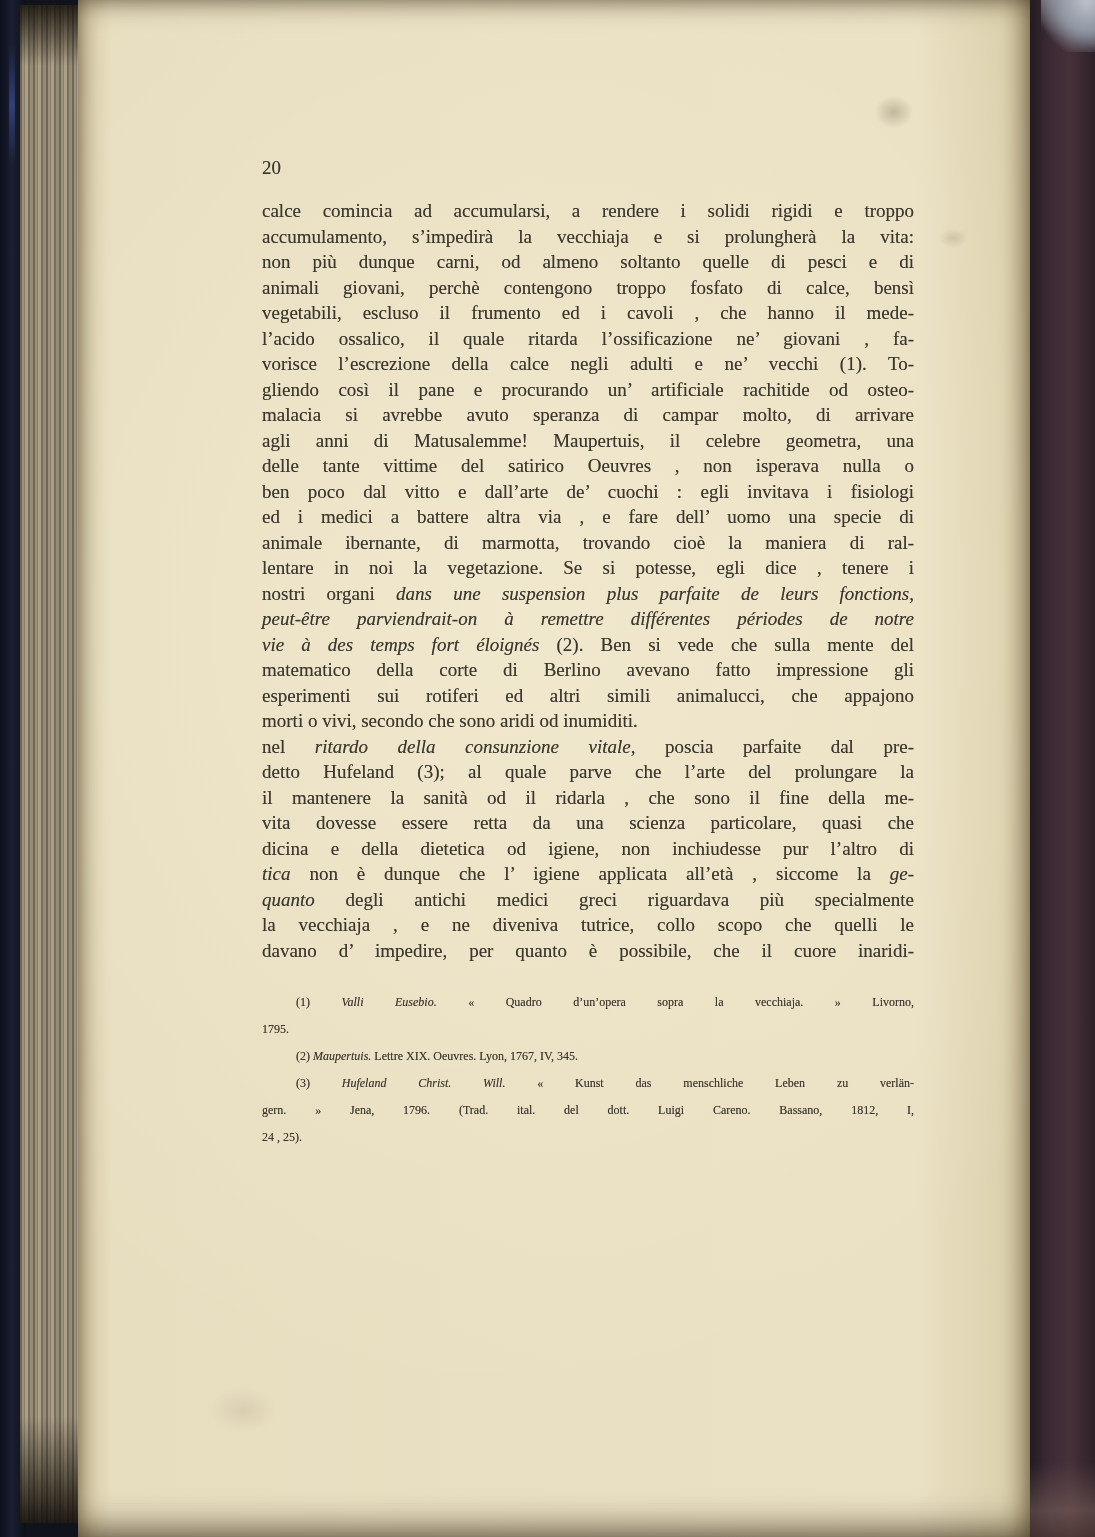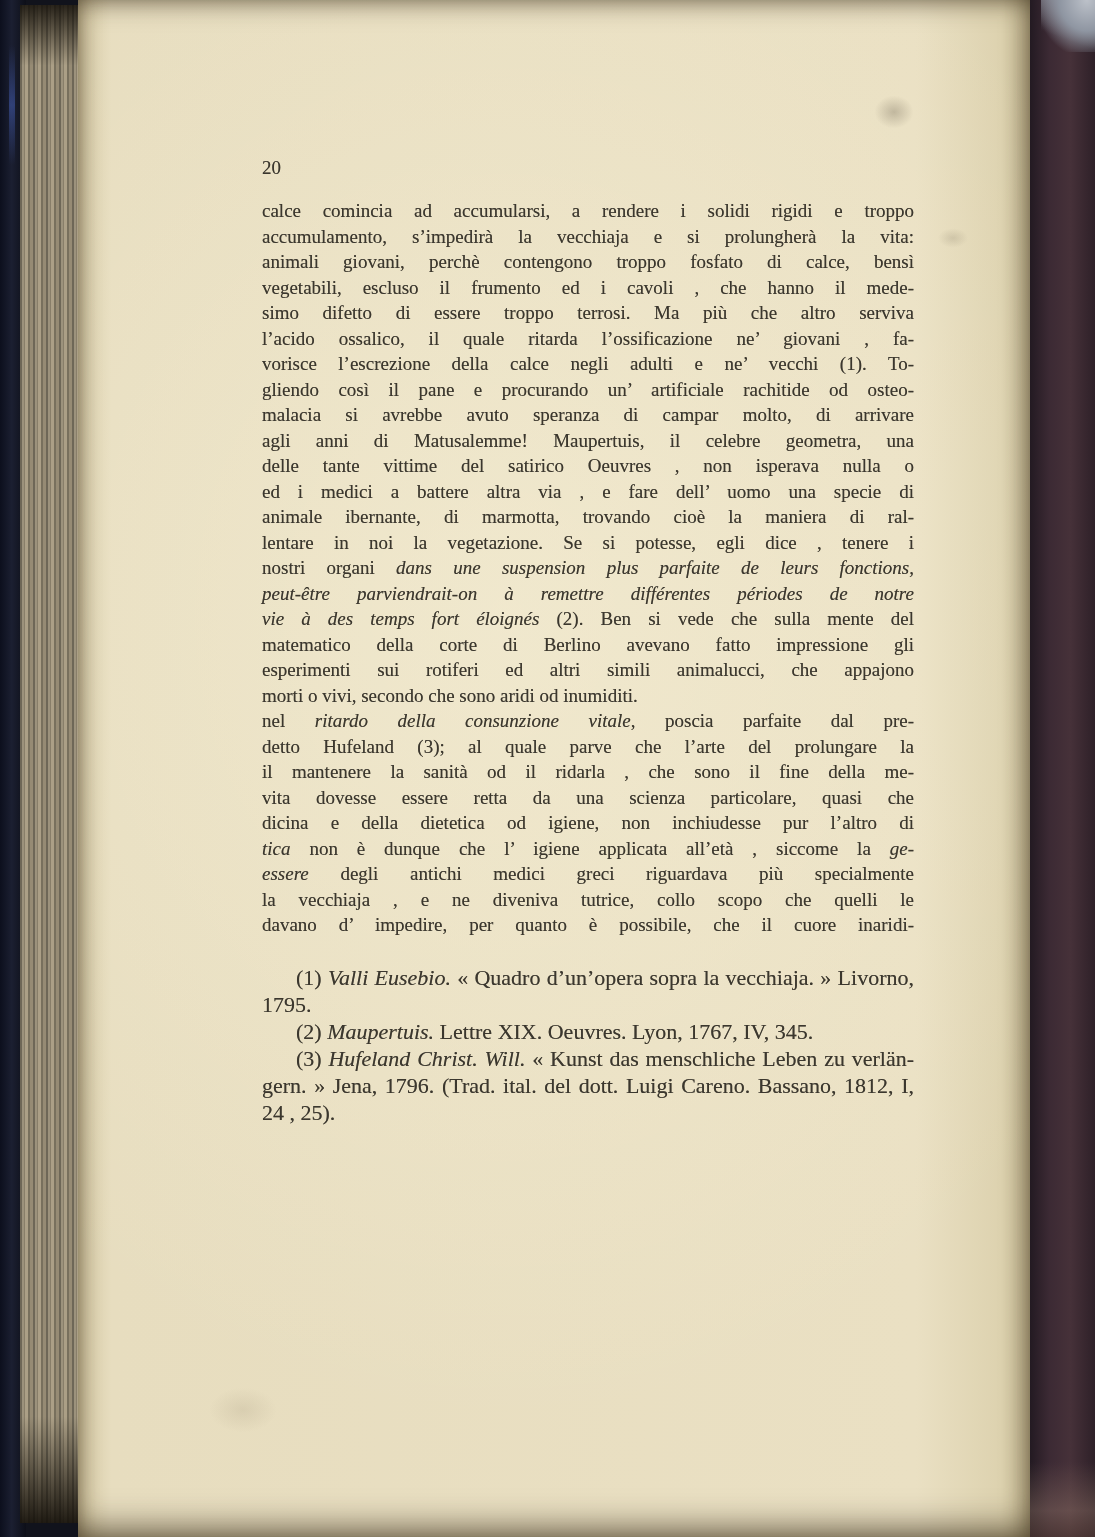--- a/index.html
+++ b/index.html
@@ -56,21 +56,21 @@
   .text-block {
     position: absolute; left: 184px; top: 156px; width: 652px;
     color: #3b372e;
     text-shadow: 0 0 0.4px rgba(59,55,46,.55);
   }
   .page-number { font-size: 19px; line-height: 24px; margin-bottom: 18px; }
   .body-text { font-size: 19px; line-height: 25.5px; }
   .line { text-align: justify; text-align-last: justify; }
   .line.endline { text-align-last: left; }
   .body-text .first-indent { text-indent: 24px; }
-  .footnotes { margin-top: 26px; font-size: 22px; line-height: 27px; }
+  .footnotes { margin-top: 26px; font-size: 12px; line-height: 27px; }
   .footnotes .first-indent { text-indent: 34px; }
   .it { font-style: italic; }
 
   
   .cover-right {
     position: absolute; right: 0; top: 0; width: 65px; height: 100%;
     background: linear-gradient(90deg, #231a22 0%, #3c2a34 30%, #463139 62%, #2e2028 100%);
   }
   .cover-right .marble-top {
     position: absolute; right: 0; top: 0; width: 54px; height: 52px;
@@ -96,47 +96,48 @@
     <div class="stain stain-a"></div>
     <div class="stain stain-b"></div>
     <div class="stain stain-c"></div>
 
     <div class="text-block">
       <div class="page-number">20</div>
       <div class="body-text">
           <div class="group">
             <div class="line"><span>calce comincia ad accumularsi, a rendere i solidi rigidi e troppo</span></div>
             <div class="line"><span>accumulamento, s’impedirà la vecchiaja e si prolungherà la vita:</span></div>
+            <div class="line"><span>non più dunque carni, od almeno soltanto quelle di pesci e di</span></div>
             <div class="line"><span>animali giovani, perchè contengono troppo fosfato di calce, bensì</span></div>
             <div class="line"><span>vegetabili, escluso il frumento ed i cavoli , che hanno il mede-</span></div>
-            <div class="line"><span>simo difetto di essere troppo terrosi. Ma più che altro serviva</span></div>
             <div class="line"><span>l’acido ossalico, il quale ritarda l’ossificazione ne’ giovani , fa-</span></div>
             <div class="line"><span>vorisce l’escrezione della calce negli adulti e ne’ vecchi (1). To-</span></div>
             <div class="line"><span>gliendo così il pane e procurando un’ artificiale rachitide od osteo-</span></div>
             <div class="line"><span>malacia si avrebbe avuto speranza di campar molto, di arrivare</span></div>
             <div class="line"><span>agli anni di Matusalemme! Maupertuis, il celebre geometra, una</span></div>
             <div class="line"><span>delle tante vittime del satirico Oeuvres , non isperava nulla o</span></div>
+            <div class="line"><span>ben poco dal vitto e dall’arte de’ cuochi : egli invitava i fisiologi</span></div>
             <div class="line"><span>ed i medici a battere altra via , e fare dell’ uomo una specie di</span></div>
             <div class="line"><span>animale ibernante, di marmotta, trovando cioè la maniera di ral-</span></div>
             <div class="line"><span>lentare in noi la vegetazione. Se si potesse, egli dice , tenere i</span></div>
             <div class="line"><span>nostri organi </span><span class="it">dans une suspension plus parfaite de leurs fonctions,</span></div>
             <div class="line"><span class="it">peut-être parviendrait-on à remettre différentes périodes de notre</span></div>
             <div class="line"><span class="it">vie à des temps fort éloignés</span><span> (2). Ben si vede che sulla mente del</span></div>
             <div class="line"><span>matematico della corte di Berlino avevano fatto impressione gli</span></div>
             <div class="line"><span>esperimenti sui rotiferi ed altri simili animalucci, che appajono</span></div>
             <div class="line endline"><span>morti o vivi, secondo che sono aridi od inumiditi.</span></div>
           </div>
           <div class="group">
             <div class="line"><span>nel </span><span class="it">ritardo della consunzione vitale</span><span>, poscia parfaite dal pre-</span></div>
             <div class="line"><span>detto Hufeland (3); al quale parve che l’arte del prolungare la</span></div>
             <div class="line"><span>il mantenere la sanità od il ridarla , che sono il fine della me-</span></div>
             <div class="line"><span>vita dovesse essere retta da una scienza particolare, quasi che</span></div>
             <div class="line"><span>dicina e della dietetica od igiene, non inchiudesse pur l’altro di</span></div>
             <div class="line"><span class="it">tica</span><span> non è dunque che l’ igiene applicata all’età , siccome la </span><span class="it">ge-</span></div>
-            <div class="line"><span class="it">essere</span><span> degli antichi medici greci riguardava più specialmente</span></div>
+            <div class="line"><span class="it">quanto</span><span> degli antichi medici greci riguardava più specialmente</span></div>
             <div class="line"><span>la vecchiaja , e ne diveniva tutrice, collo scopo che quelli le</span></div>
             <div class="line"><span>davano d’ impedire, per quanto è possibile, che il cuore inaridi-</span></div>
           </div>
         </div>
       <div class="footnotes">
           <div class="group">
             <div class="line first-indent"><span>(1) </span><span class="it">Valli Eusebio.</span><span> « Quadro d’un’opera sopra la vecchiaja. » Livorno,</span></div>
             <div class="line endline"><span>1795.</span></div>
           </div>
           <div class="group">

